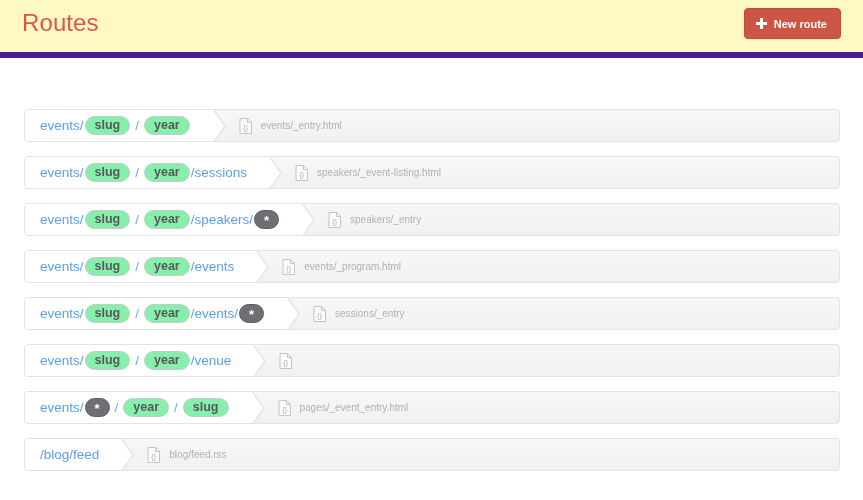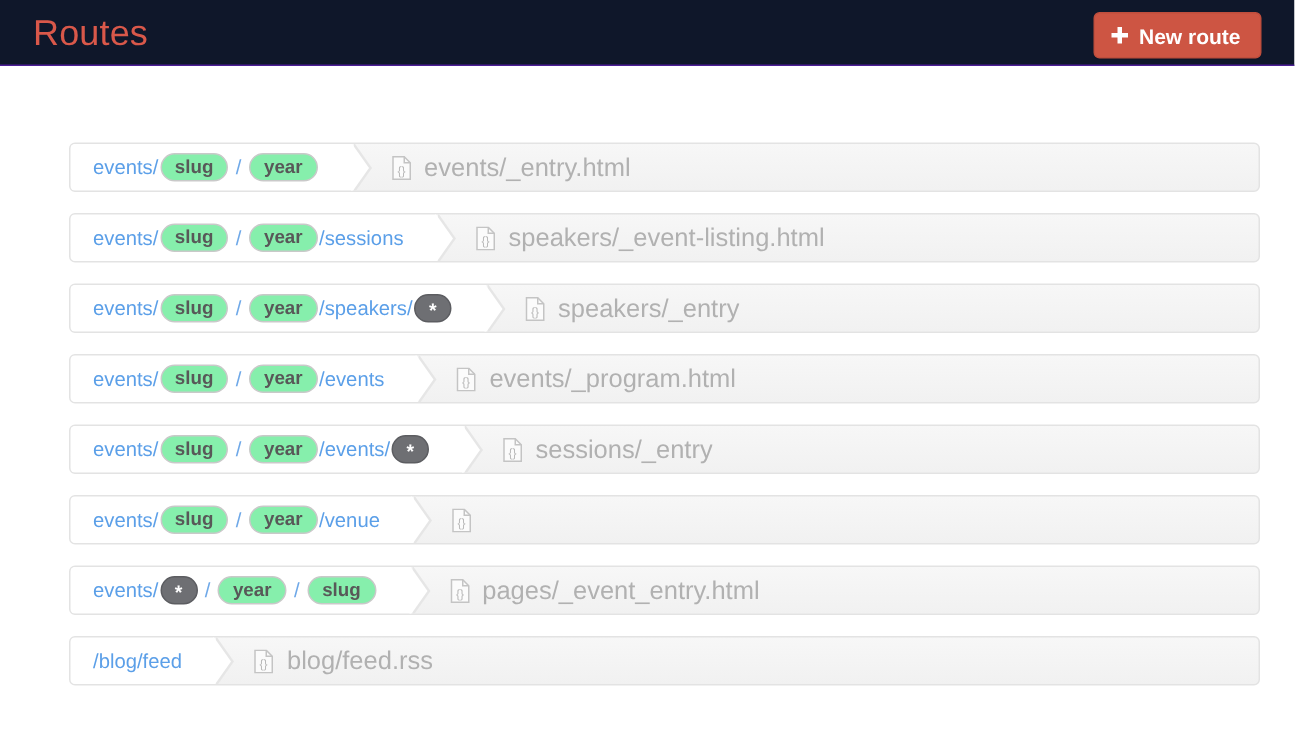--- a/index.html
+++ b/index.html
@@ -7,23 +7,23 @@
     margin: 0; padding: 0;
     width: 863px; height: 500px;
     background: #ffffff;
     font-family: "Liberation Sans", sans-serif;
     -webkit-font-smoothing: antialiased;
   }
 
   
   .page-header {
     position: relative;
-    height: 44px;
-    background: #0f172a;
-    border-bottom: 1px solid #4c1d95;
+    height: 58px;
+    background: #fef9c3;
+    border-bottom: 6px solid #4c1d95;
   }
   .page-title {
     position: absolute;
     left: 22px;
     top: 9px;
     font-size: 24px;
     font-weight: 400;
     color: #d9584a;
     letter-spacing: 0.1px;
     line-height: 28px;
@@ -34,21 +34,21 @@
     top: 8px;
     height: 31px;
     padding: 0 13px 0 11px;
     display: flex;
     align-items: center;
     gap: 7px;
     background: #cd5543;
     border: 1px solid #bf4e3d;
     border-radius: 4px;
     color: #ffffff;
-    font-size: 14px;
+    font-size: 11px;
     font-weight: 700;
     cursor: pointer;
     box-shadow: 0 1px 0 rgba(0,0,0,0.06);
     text-align: center;
   }
   .plus-icon {
     display: inline-block;
     position: relative;
     width: 11px; height: 11px;
     flex: 0 0 auto;
@@ -56,22 +56,21 @@
   .plus-icon::before, .plus-icon::after {
     content: "";
     position: absolute;
     background: #ffffff;
   }
   .plus-icon::before { left: 0; top: 4px; width: 11px; height: 3px; }
   .plus-icon::after  { top: 0; left: 4px; height: 11px; width: 3px; }
 
   
   .routes-list {
-    padding: 51px 23px 0 10px;
-    margin-left: 36px;
+    padding: 51px 23px 0 24px;
   }
   .route-row {
     position: relative;
     height: 33px;
     margin-bottom: 14px;
     background: #f4f4f4;
     border: 1px solid #e3e3e3;
     border-radius: 4px;
     overflow: hidden;
     display: flex;
@@ -162,21 +161,21 @@
   
   .route-template {
     display: flex;
     align-items: center;
     gap: 8px;
     padding-left: 26px;
     flex: 1 1 auto;
     min-width: 0;
   }
   .template-label {
-    font-size: 17px;
+    font-size: 10px;
     color: #b1b1b1;
     white-space: nowrap;
     overflow: hidden;
     text-overflow: ellipsis;
   }
   .file-icon { flex: 0 0 auto; display: block; }
 </style>
 </head>
 <body>
 

